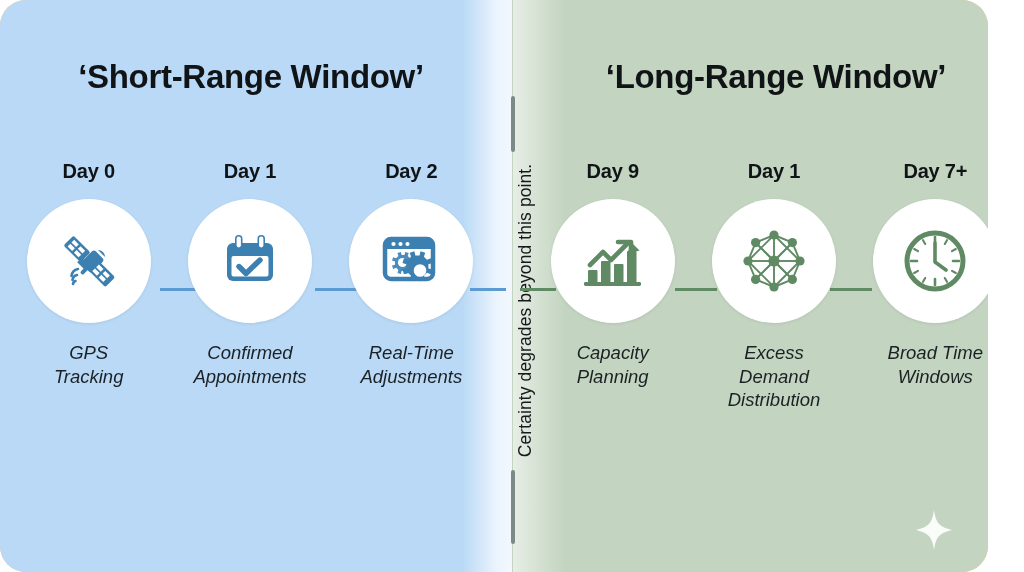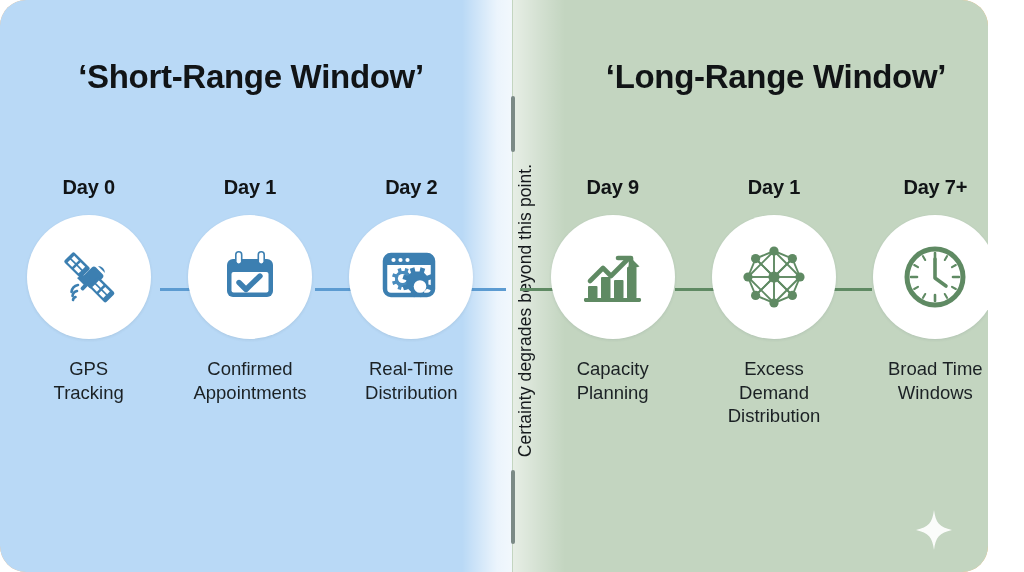--- a/index.html
+++ b/index.html
@@ -101,21 +101,21 @@
     font-weight: bold;
     color: #111416;
     letter-spacing: -0.3px;
   }
   .panel-title.left  { left: 20px; }
   .panel-title.right { left: 545px; }
 
   
   .node-row {
     position: absolute;
-    top: 176px;
+    top: 160px;
     display: flex;
     justify-content: space-between;
     gap: 28px;
   }
   .node-row.left  { left: 22px;  width: 456px; }
   .node-row.right { left: 546px; width: 456px; }
 
   .node {
     position: relative;
     width: 152px;
@@ -142,20 +142,21 @@
     box-shadow: 0 1px 3px rgba(40,60,70,0.10);
   }
   .bubble svg { display: block; }
   .node-caption {
     margin-top: 18px;
     font-size: 18.5px;
     line-height: 1.28;
     text-align: center;
     color: #1b2124;
     white-space: pre-line;
+    font-style: italic;
   }
 
   
   .connector {
     position: absolute;
     height: 3px;
     top: 288px;
     z-index: 1;
   }
   .connector.blue  { background: #5c9bd1; }
@@ -278,21 +279,21 @@
             <circle cx="26.5" cy="36.5" r="4.6" fill="#ffffff"></circle>
 
             <g fill="#3c7fb1">
               <path d="M39.5 30 l5 0 l1.1 -5 l5.6 1.7 l-1.5 4.9 l3.6 3.6 l4.7 -1.8 l1.9 5.6 l-4.9 1.4 l0 5.1 l4.9 1.4 l-1.9 5.6 l-4.7 -1.8 l-3.6 3.6 l1.5 4.9 l-5.6 1.7 l-1.1 -5 l-5 0 l-1.2 5 l-5.5 -1.7 l1.5 -4.9 l-3.6 -3.6 l-4.8 1.8 l-1.8 -5.6 l4.8 -1.4 l0 -5.1 l-4.8 -1.4 l1.8 -5.6 l4.8 1.8 l3.6 -3.6 l-1.5 -4.9 l5.5 -1.7 z" transform="translate(2,0) scale(0.84) translate(5,5)"></path>
             </g>
             <circle cx="44" cy="44.5" r="6.3" fill="#ffffff"></circle>
           </svg>
         </span>
       </div>
       <div class="node-caption">Real-Time
-Distribution</div>
+Adjustments</div>
     </div>
 
   </div>
 
   <div class="node-row right">
 
     <div class="node">
       <div class="node-day">Day 9</div>
       <div class="bubble">
         <span>

